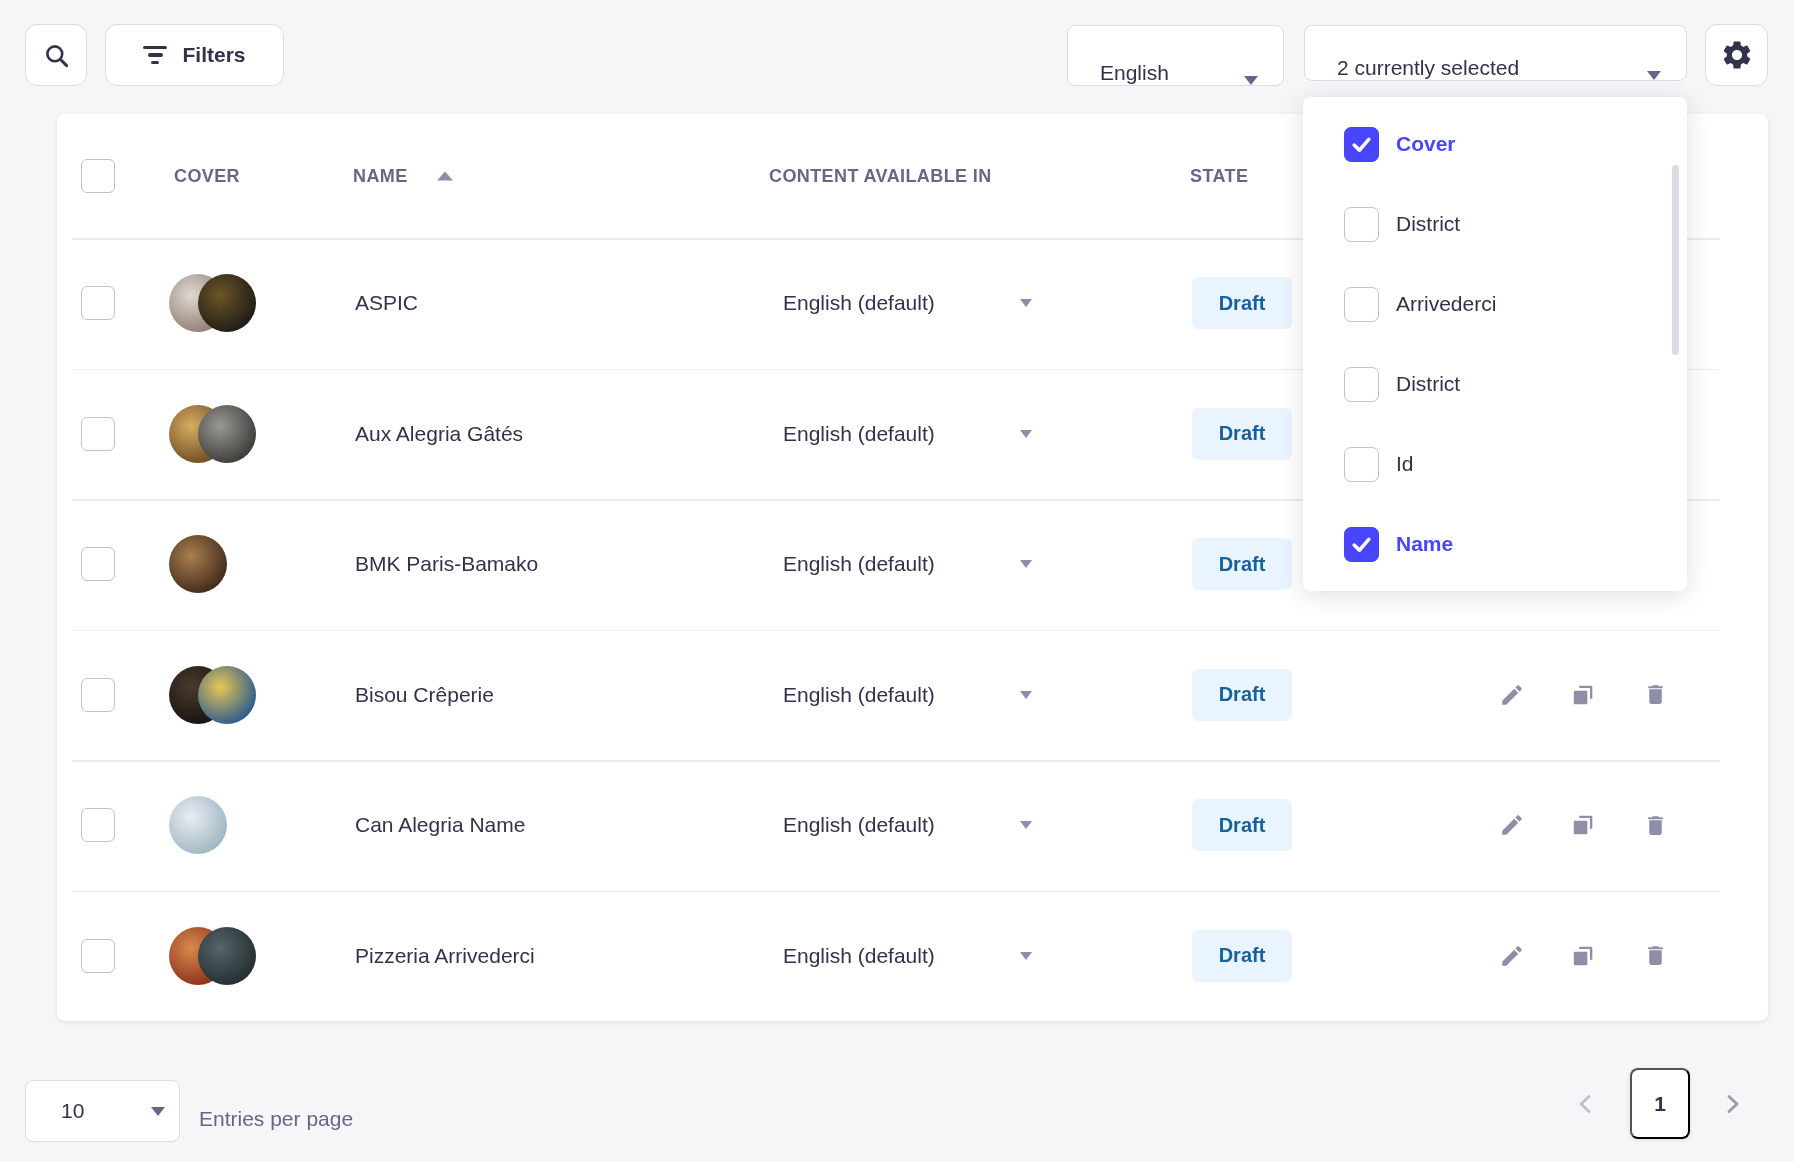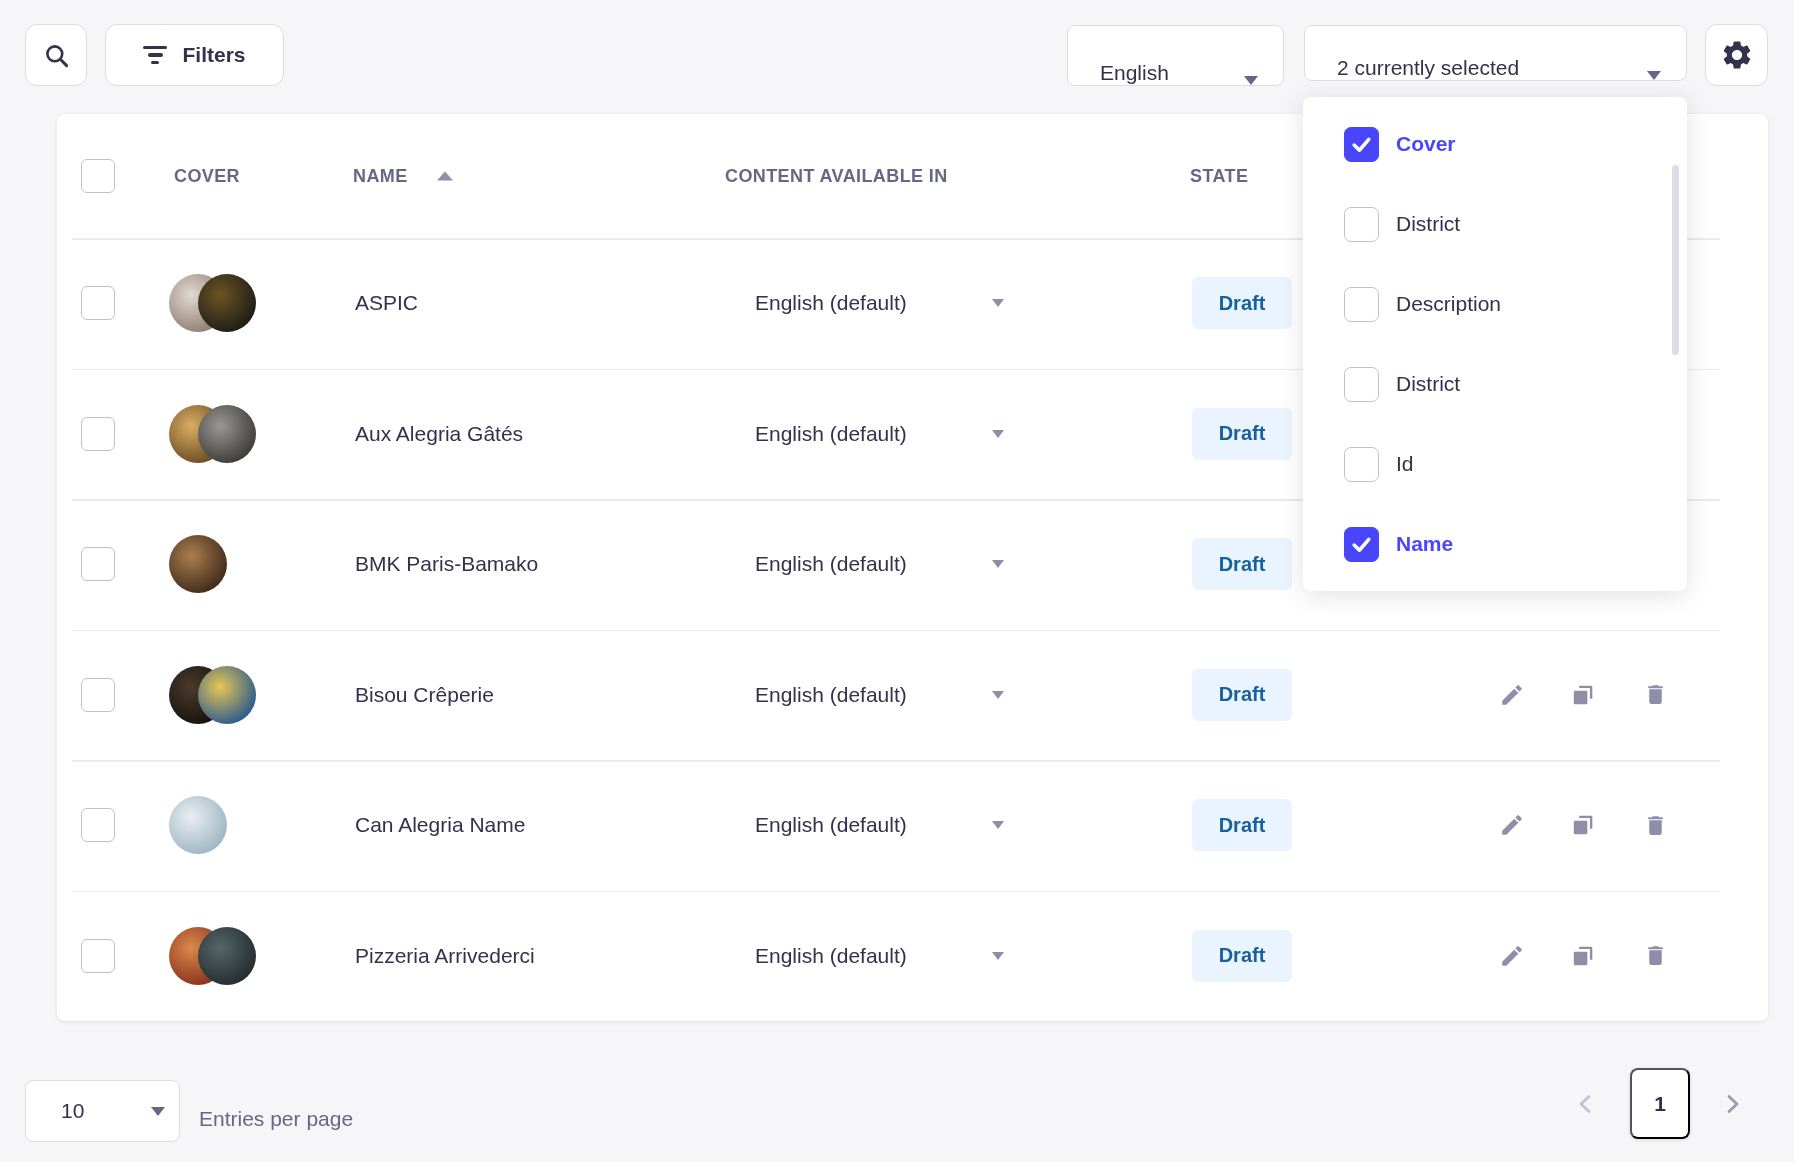--- a/index.html
+++ b/index.html
@@ -43,30 +43,30 @@
   .trow{position:relative;flex:1;border-radius:14px;}
   .trow::before{content:"";position:absolute;left:15px;right:48px;top:0;height:1.5px;background:var(--divider);}
   .cb{
     position:absolute;left:24px;top:50%;transform:translateY(-50%);
     width:34px;height:34px;background:#fff;border:1.6px solid var(--checkbox-border);border-radius:6px;cursor:pointer;
   }
   .th{
     position:absolute;top:50%;transform:translateY(-50%);
     font-size:18px;font-weight:700;letter-spacing:.4px;color:var(--text-secondary);white-space:nowrap;
   }
-  .th-cover{left:117px}.th-name{left:296px}.th-content{left:668px}.th-state{left:1133px}
+  .th-cover{left:117px}.th-name{left:296px}.th-content{left:712px}.th-state{left:1133px}
   .sort-asc{
     position:absolute;left:380px;top:50%;transform:translateY(-50%);
     width:0;height:0;border-left:8px solid transparent;border-right:8px solid transparent;border-bottom:9px solid var(--icon-muted);
   }
   .avatar{position:absolute;left:112px;top:50%;transform:translateY(-50%);width:87px;height:58px;}
   .avatar i{position:absolute;top:0;width:58px;height:58px;border-radius:50%;}
   .avatar .c2{left:29px;}
   .rname{position:absolute;left:298px;top:50%;transform:translateY(-50%);font-size:21px;color:var(--text-primary);white-space:nowrap;}
-  .rlocale{position:absolute;left:698px;top:50%;transform:translateY(-50%);display:flex;align-items:center;cursor:pointer;}
+  .rlocale{position:absolute;left:726px;top:50%;transform:translateY(-50%);display:flex;align-items:center;cursor:pointer;}
   .rlocale em{font-style:normal;font-size:21px;color:var(--text-primary);white-space:nowrap;}
   .rlocale .chev-sm{position:absolute;left:237px;width:0;height:0;border-left:6px solid transparent;border-right:6px solid transparent;border-top:8px solid var(--icon-muted);}
   .badge{
     position:absolute;left:1135px;top:50%;transform:translateY(-50%);
     min-width:100px;height:52px;padding:0 23px;border-radius:6px;background:var(--badge-bg);
     color:var(--badge-text);font-size:20px;font-weight:600;display:flex;align-items:center;justify-content:center;
   }
   .actbtn{position:absolute;top:50%;transform:translateY(-50%);width:40px;height:40px;border:0;background:none;cursor:pointer;display:flex;align-items:center;justify-content:center;}
   .act-edit{left:1435px}.act-copy{left:1506px}.act-del{left:1578px}
   
@@ -342,21 +342,21 @@
     <span class="pcb">
       
     </span>
     <span class="clabel">District</span>
   </div>
 
   <div class="citem">
     <span class="pcb">
       
     </span>
-    <span class="clabel">Description</span>
+    <span class="clabel">Arrivederci</span>
   </div>
 
   <div class="citem">
     <span class="pcb">
       
     </span>
     <span class="clabel">District</span>
   </div>
 
   <div class="citem">

